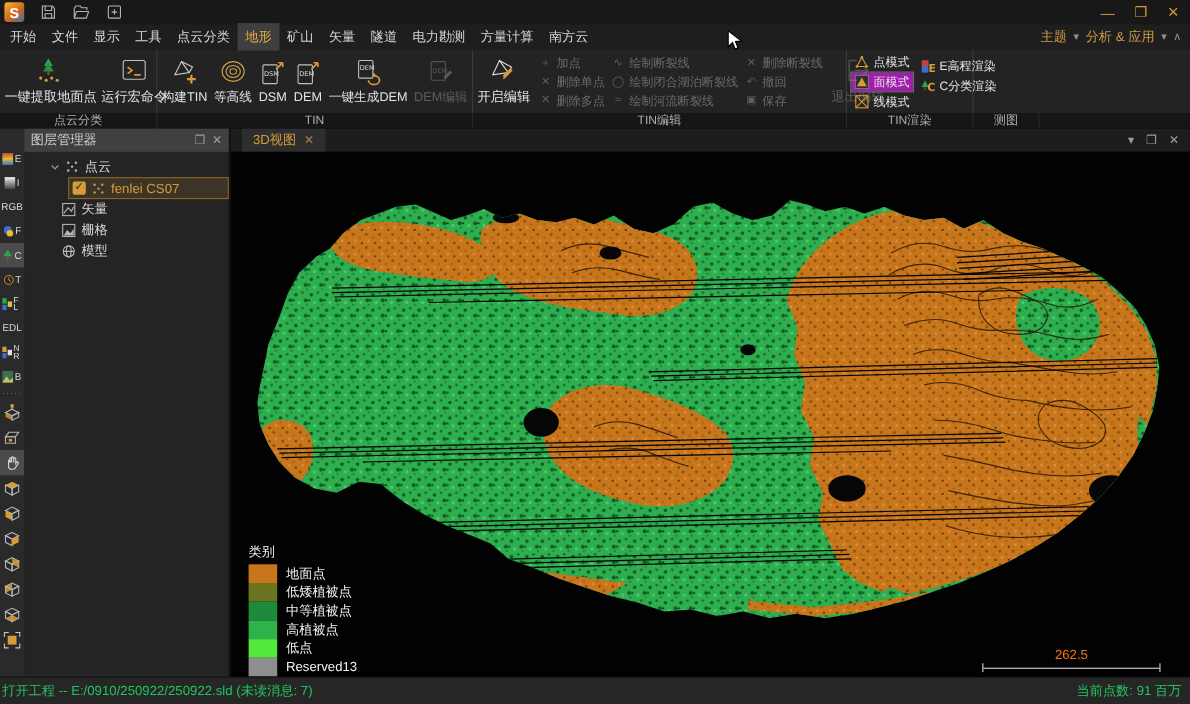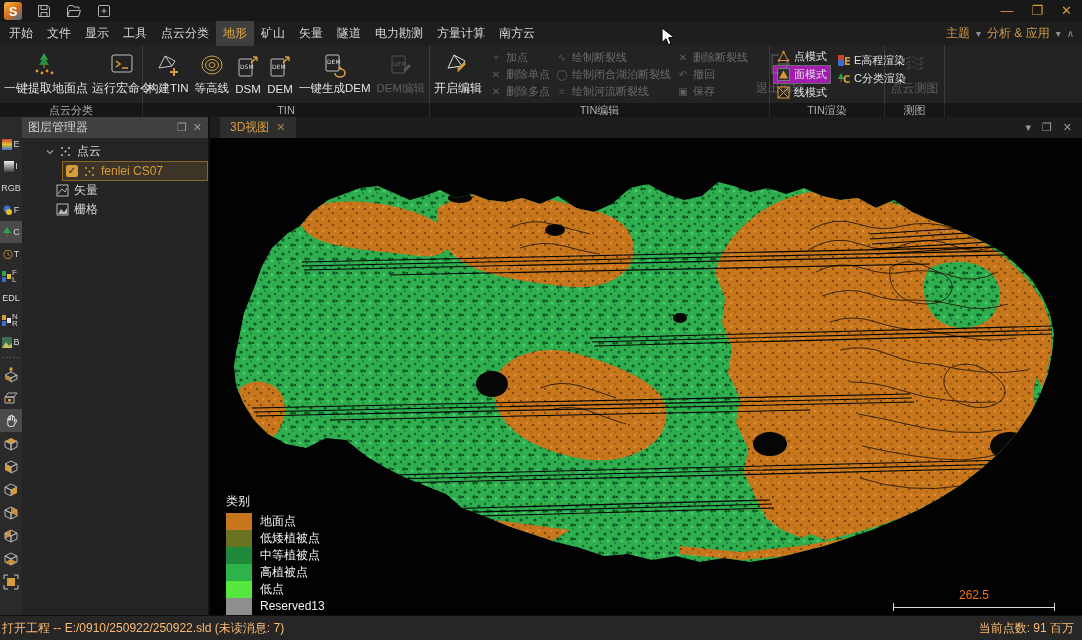--- a/index.html
+++ b/index.html
@@ -78,21 +78,21 @@
   .legend-title { margin-bottom:3px; }
   .legend-row { display:flex; align-items:flex-end; height:17px; }
   .legend-swatch { width:26px; height:17px; margin-right:8px; flex-shrink:0; }
   .legend-label { line-height:17px; }
 
   .scalebar { position:absolute; left:683px; top:450px; width:162px; text-align:center; color:#f97316; font-size:12px; }
   .scalebar .bar { margin-top:1px; height:8px; border-left:1px solid #d8d8d8; border-right:1px solid #d8d8d8; position:relative; }
   .scalebar .bar::after { content:""; position:absolute; left:0; right:0; top:4px; border-top:1px solid #d8d8d8; }
 
   
-  .statusbar { height:25px; background:#262626; border-top:1px solid #0f0f0f; display:flex; align-items:center; padding:0 8px 0 2px; font-size:12px; color:#fdba74; }
+  .statusbar { height:25px; background:#262626; border-top:1px solid #0f0f0f; display:flex; align-items:center; padding:0 8px 0 2px; font-size:12px; color:#22c55e; }
   .status-right { margin-left:auto; }
 
   .cursor { position:absolute; left:661px; top:27px; z-index:99; pointer-events:none; }
 </style>
 </head>
 <body>
 
 <div class="titlebar">
   <div class="logo">S</div>
   <svg class="tb-icon" viewBox="0 0 16 16">
@@ -309,29 +309,20 @@
         <svg width="13" height="13" viewBox="0 0 13 13">
           <polygon points="4,1 7,7 1,7" fill="#2da44e"></polygon>
             <rect x="3.4" y="7" width="1.2" height="3" fill="#7a5a28"></rect>
           <text x="6" y="11" font-size="10" font-weight="bold" fill="#d79b3a" font-family="DejaVu Sans,sans-serif">C</text>
         </svg>
         <span>C分类渲染</span>
       </div>
     </div>
   </div>
 
-  <div class="rgroup rg5">
-    <div class="bigbtn disabled">
-      <svg width="26" height="26" viewBox="0 0 26 26">
-        <path d="M4 8q5-4 9-1t9-1M4 13q5-4 9-1t9-1M4 18q5-4 9-1t9-1" fill="none" stroke="#8a8a8a" stroke-dasharray="2 1.5"></path>
-        <path d="M7 6v13M19 6v13" stroke="#8a8a8a" stroke-dasharray="2 1.5"></path>
-      </svg>
-      <span>点云测图</span>
-    </div>
-  </div>
 
   <div class="rgroup rg6"></div>
 </div>
 
 <div class="groupbar">
   <div class="gseg gs1">点云分类</div>
   <div class="gseg gs2">TIN</div>
   <div class="gseg gs3">TIN编辑</div>
   <div class="gseg gs4">TIN渲染</div>
   <div class="gseg gs5">测图</div>
@@ -534,20 +525,28 @@
             <path d="M2 10l4-5 3 3 2-4" fill="none" stroke="#b5b5b5"></path>
           </svg>
         <span>矢量</span>
       </div>
       <div class="tree-row" style="padding-left:34px">
         <svg width="13" height="13" viewBox="0 0 13 13">
             <rect x="1" y="1" width="11" height="11" fill="none" stroke="#b5b5b5"></rect>
             <polygon points="2,11 5,6 8,9 11,5 11,11" fill="#b5b5b5"></polygon>
           </svg>
         <span>栅格</span>
+      </div>
+      <div class="tree-row" style="padding-left:34px">
+        <svg width="13" height="13" viewBox="0 0 13 13">
+            <circle cx="6.5" cy="6.5" r="5" fill="none" stroke="#b5b5b5"></circle>
+            <ellipse cx="6.5" cy="6.5" rx="2.2" ry="5" fill="none" stroke="#b5b5b5"></ellipse>
+            <path d="M1.5 6.5h10" stroke="#b5b5b5"></path>
+          </svg>
+        <span>模型</span>
       </div>
     </div>
   </div>
 
   <div class="viewport">
     <div class="tabbar">
       <div class="vtab">
         <span>3D视图</span>
         <span class="x">✕</span>
       </div>

